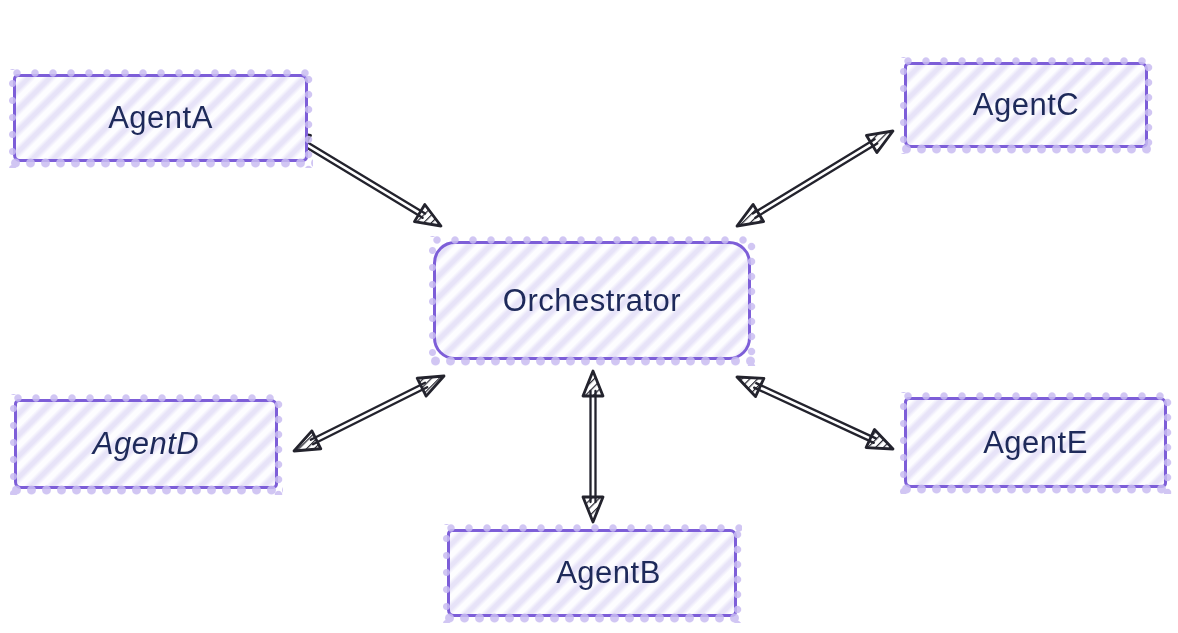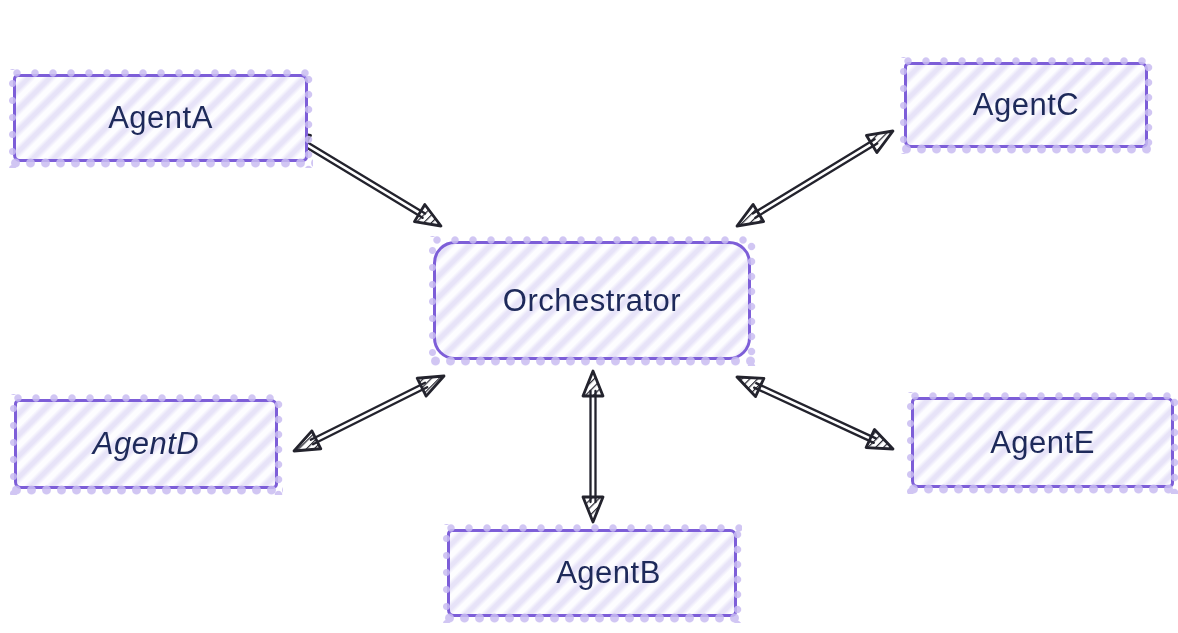--- a/index.html
+++ b/index.html
@@ -95,20 +95,20 @@
       </div>
       <div class="node" style="left: 904px; top: 62px; width: 244px; height: 86px;">
         <span class="label">AgentC</span>
       </div>
       <div class="node" style="left: 433px; top: 241px; width: 318px; height: 119px; border-radius: 22px;">
         <span class="label">Orchestrator</span>
       </div>
       <div class="node" style="left: 14px; top: 399px; width: 264px; height: 90px; font-style: italic;">
         <span class="label">AgentD</span>
       </div>
-      <div class="node" style="left: 904px; top: 397px; width: 263px; height: 91px; margin-left: 7px;">
+      <div class="node" style="left: 904px; top: 397px; width: 263px; height: 91px;">
         <span class="label">AgentE</span>
       </div>
       <div class="node" style="left: 447px; top: 529px; width: 290px; height: 88px; padding-left: 33px;">
         <span class="label">AgentB</span>
       </div>
     </div>
 </div>
 
 </body></html>

